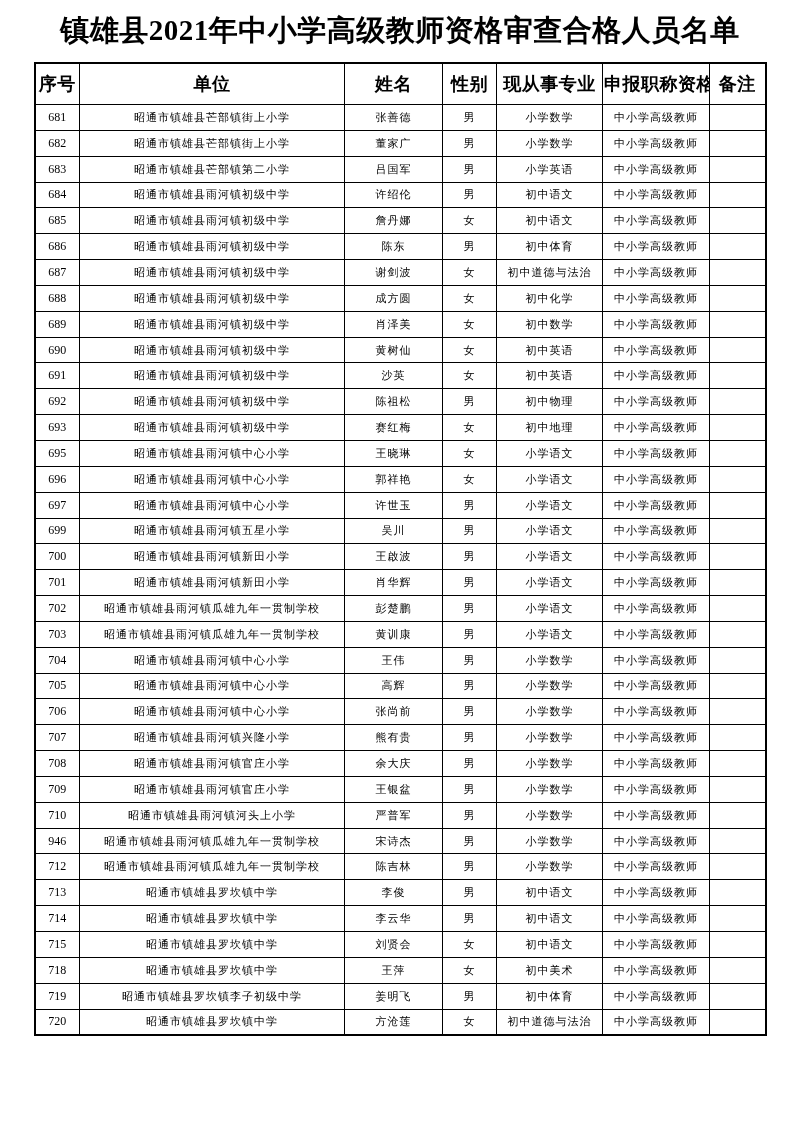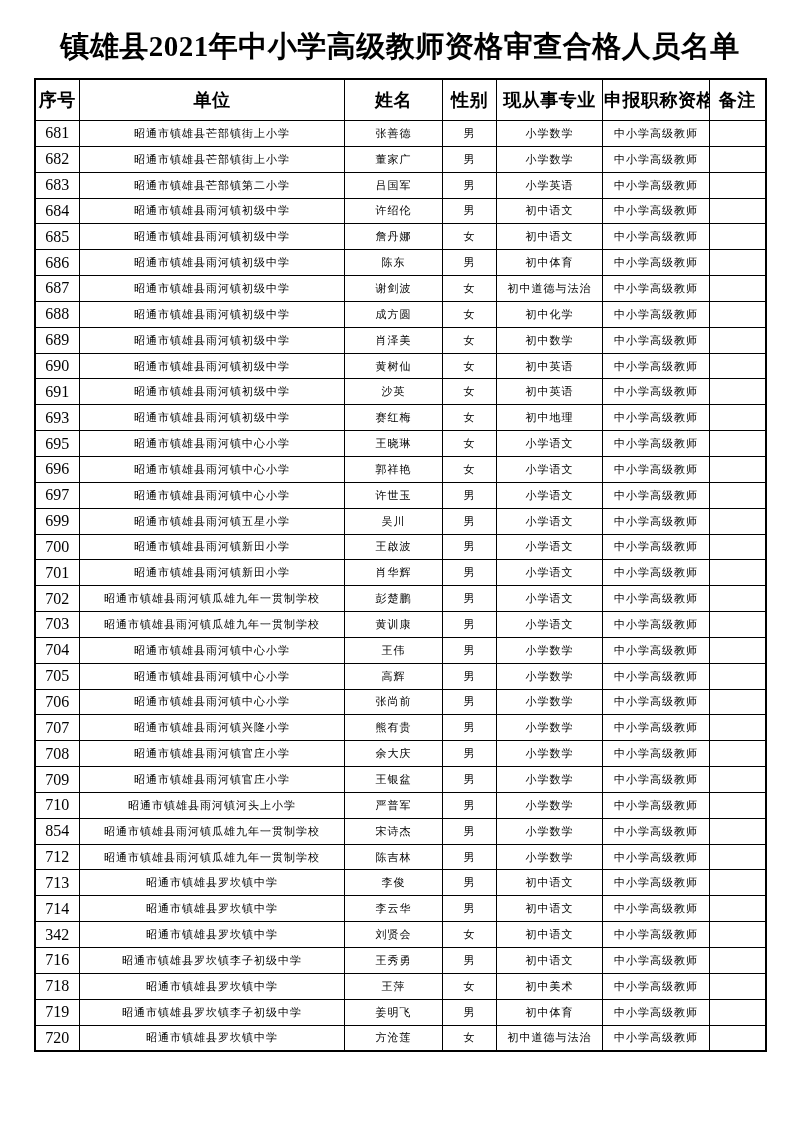--- a/index.html
+++ b/index.html
@@ -12,21 +12,21 @@
   }
   .page {
     width: 800px;
     height: 1132px;
     background: #ffffff;
     box-sizing: border-box;
     overflow: hidden;
   }
   .title {
     margin: 0;
-    padding-top: 27px;
+    padding-top: 11px;
     text-align: center;
     font-size: 29px;
     font-weight: bold;
     letter-spacing: 0.5px;
     font-family: "Liberation Serif", "DejaVu Serif", serif;
   }
   table.roster {
     margin: 11px auto 0 auto;
     width: 731px;
     table-layout: fixed;
@@ -47,21 +47,21 @@
     font-weight: bold;
     letter-spacing: 0.5px;
   }
   table.roster tbody td {
     height: 24.85px;
     font-size: 11px;
     letter-spacing: 1px;
     font-weight: normal;
   }
   table.roster tbody td.c-index {
-    font-size: 16px;
+    font-size: 12px;
     letter-spacing: 0;
   }
 </style>
 </head>
 <body>
 
 <div class="page">
   <h1 class="title">镇雄县2021年中小学高级教师资格审查合格人员名单</h1>
 
   <table class="roster">
@@ -179,20 +179,29 @@
         <tr>
           <td class="c-index">691</td>
           <td class="c-unit">昭通市镇雄县雨河镇初级中学</td>
           <td class="c-name">沙英</td>
           <td class="c-gender">女</td>
           <td class="c-major">初中英语</td>
           <td class="c-title-qualification">中小学高级教师</td>
           <td class="c-remark"></td>
         </tr>
         <tr>
+          <td class="c-index">692</td>
+          <td class="c-unit">昭通市镇雄县雨河镇初级中学</td>
+          <td class="c-name">陈祖松</td>
+          <td class="c-gender">男</td>
+          <td class="c-major">初中物理</td>
+          <td class="c-title-qualification">中小学高级教师</td>
+          <td class="c-remark"></td>
+        </tr>
+        <tr>
           <td class="c-index">693</td>
           <td class="c-unit">昭通市镇雄县雨河镇初级中学</td>
           <td class="c-name">赛红梅</td>
           <td class="c-gender">女</td>
           <td class="c-major">初中地理</td>
           <td class="c-title-qualification">中小学高级教师</td>
           <td class="c-remark"></td>
         </tr>
         <tr>
           <td class="c-index">695</td>
@@ -323,21 +332,21 @@
         <tr>
           <td class="c-index">710</td>
           <td class="c-unit">昭通市镇雄县雨河镇河头上小学</td>
           <td class="c-name">严普军</td>
           <td class="c-gender">男</td>
           <td class="c-major">小学数学</td>
           <td class="c-title-qualification">中小学高级教师</td>
           <td class="c-remark"></td>
         </tr>
         <tr>
-          <td class="c-index">854</td>
+          <td class="c-index">946</td>
           <td class="c-unit">昭通市镇雄县雨河镇瓜雄九年一贯制学校</td>
           <td class="c-name">宋诗杰</td>
           <td class="c-gender">男</td>
           <td class="c-major">小学数学</td>
           <td class="c-title-qualification">中小学高级教师</td>
           <td class="c-remark"></td>
         </tr>
         <tr>
           <td class="c-index">712</td>
           <td class="c-unit">昭通市镇雄县雨河镇瓜雄九年一贯制学校</td>
@@ -359,33 +368,24 @@
         <tr>
           <td class="c-index">714</td>
           <td class="c-unit">昭通市镇雄县罗坎镇中学</td>
           <td class="c-name">李云华</td>
           <td class="c-gender">男</td>
           <td class="c-major">初中语文</td>
           <td class="c-title-qualification">中小学高级教师</td>
           <td class="c-remark"></td>
         </tr>
         <tr>
-          <td class="c-index">342</td>
+          <td class="c-index">715</td>
           <td class="c-unit">昭通市镇雄县罗坎镇中学</td>
           <td class="c-name">刘贤会</td>
           <td class="c-gender">女</td>
-          <td class="c-major">初中语文</td>
-          <td class="c-title-qualification">中小学高级教师</td>
-          <td class="c-remark"></td>
-        </tr>
-        <tr>
-          <td class="c-index">716</td>
-          <td class="c-unit">昭通市镇雄县罗坎镇李子初级中学</td>
-          <td class="c-name">王秀勇</td>
-          <td class="c-gender">男</td>
           <td class="c-major">初中语文</td>
           <td class="c-title-qualification">中小学高级教师</td>
           <td class="c-remark"></td>
         </tr>
         <tr>
           <td class="c-index">718</td>
           <td class="c-unit">昭通市镇雄县罗坎镇中学</td>
           <td class="c-name">王萍</td>
           <td class="c-gender">女</td>
           <td class="c-major">初中美术</td>

